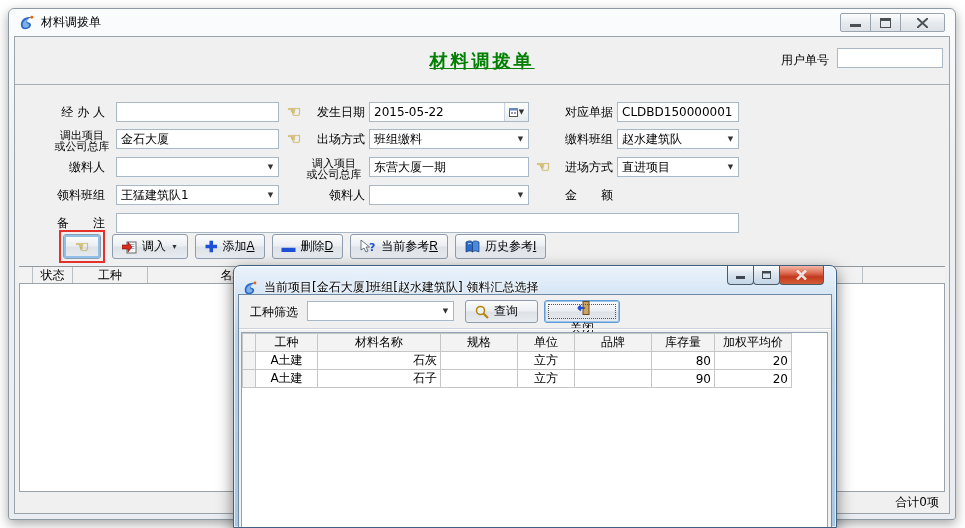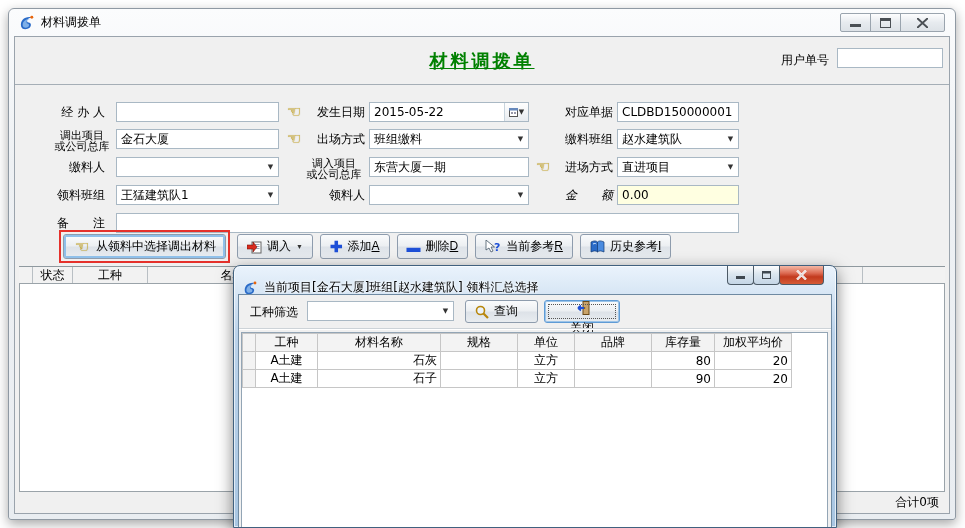--- a/index.html
+++ b/index.html
@@ -196,31 +196,29 @@
     <span class="lbl" style="left:10px;top:148px;width:80px;">领料班组</span>
     <div class="combo" style="left:101px;top:148px;width:163px;">
       <span class="cb-text">王猛建筑队1</span>
       <span class="cb-arrow">▼</span>
     </div>
     <span class="lbl" style="left:290px;top:148px;width:60px;">领料人</span>
     <div class="combo" style="left:354px;top:148px;width:160px;">
       <span class="cb-text"></span>
       <span class="cb-arrow">▼</span>
     </div>
-    <span class="lbl" style="left:540px;top:148px;width:58px;font-style:italic;">金　　额</span>
-    <input class="txt yellow" style="left: 602px; top: 148px; width: 122px;" value="0.00">
+    <span class="lbl" style="left:540px;top:148px;width:58px;">金　　额</span>
 
     <span class="lbl" style="left:10px;top:176px;width:80px;">备　　注</span>
     <input class="txt" style="left: 101px; top: 176px; width: 623px;" value="">
 
     <div class="btn-row">
       <span class="red-annot">
         <button class="btn focused">
           <span class="hand" style="position:static;width:18px;">☜</span>
-          <span>从领料中选择调出材料</span>
         </button>
       </span>
       <button class="btn">
         <span>
             <svg width="15" height="14" viewBox="0 0 15 14">
               <rect x="5" y="2" width="9" height="11" fill="#fff" stroke="#666"></rect>
               <path d="M6.5 4.5h6 M6.5 6.5h6 M6.5 8.5h6" stroke="#9ab"></path>
               <path d="M0 5 L6 5 L6 2 L10 7 L6 12 L6 9 L0 9 Z" fill="#d92b1e" stroke="#7a0f06" stroke-width=".6"></path>
             </svg>
           </span>

